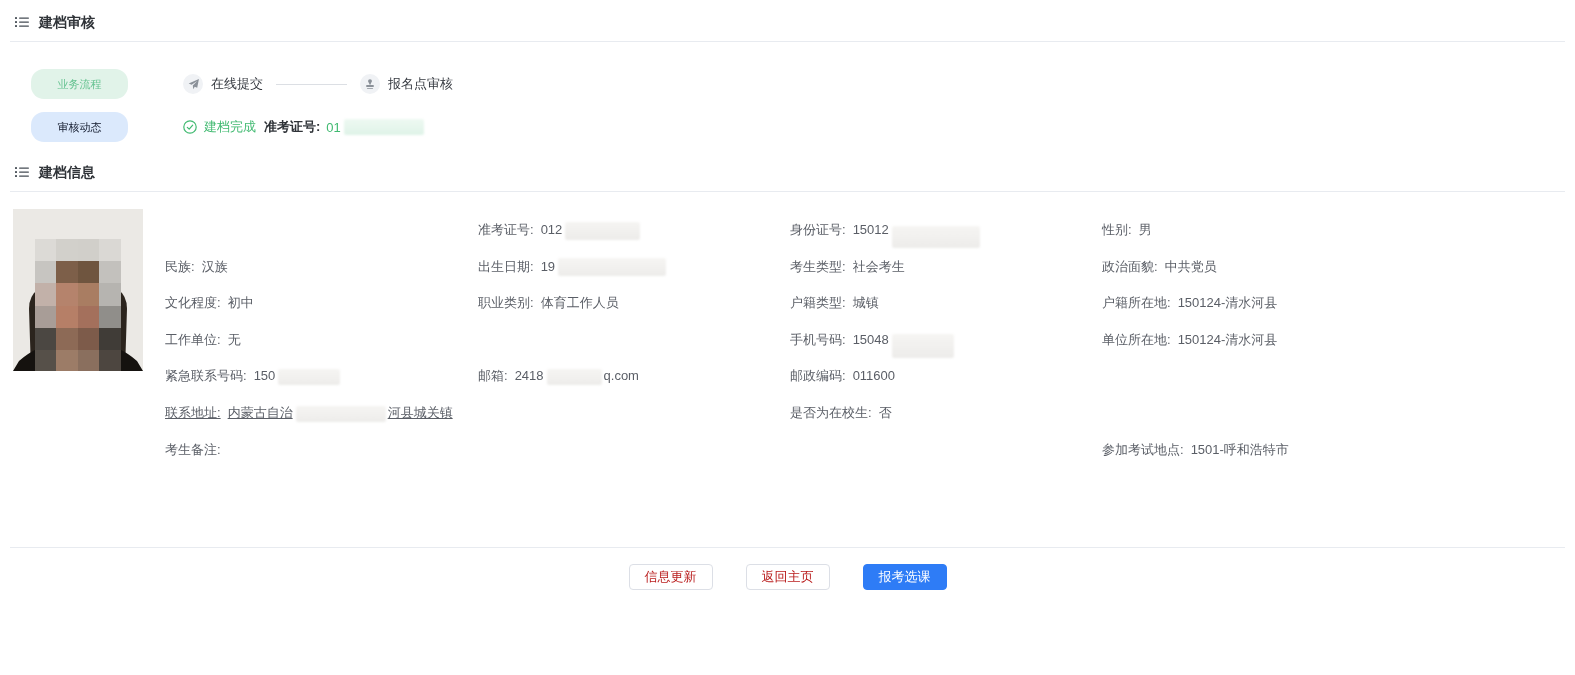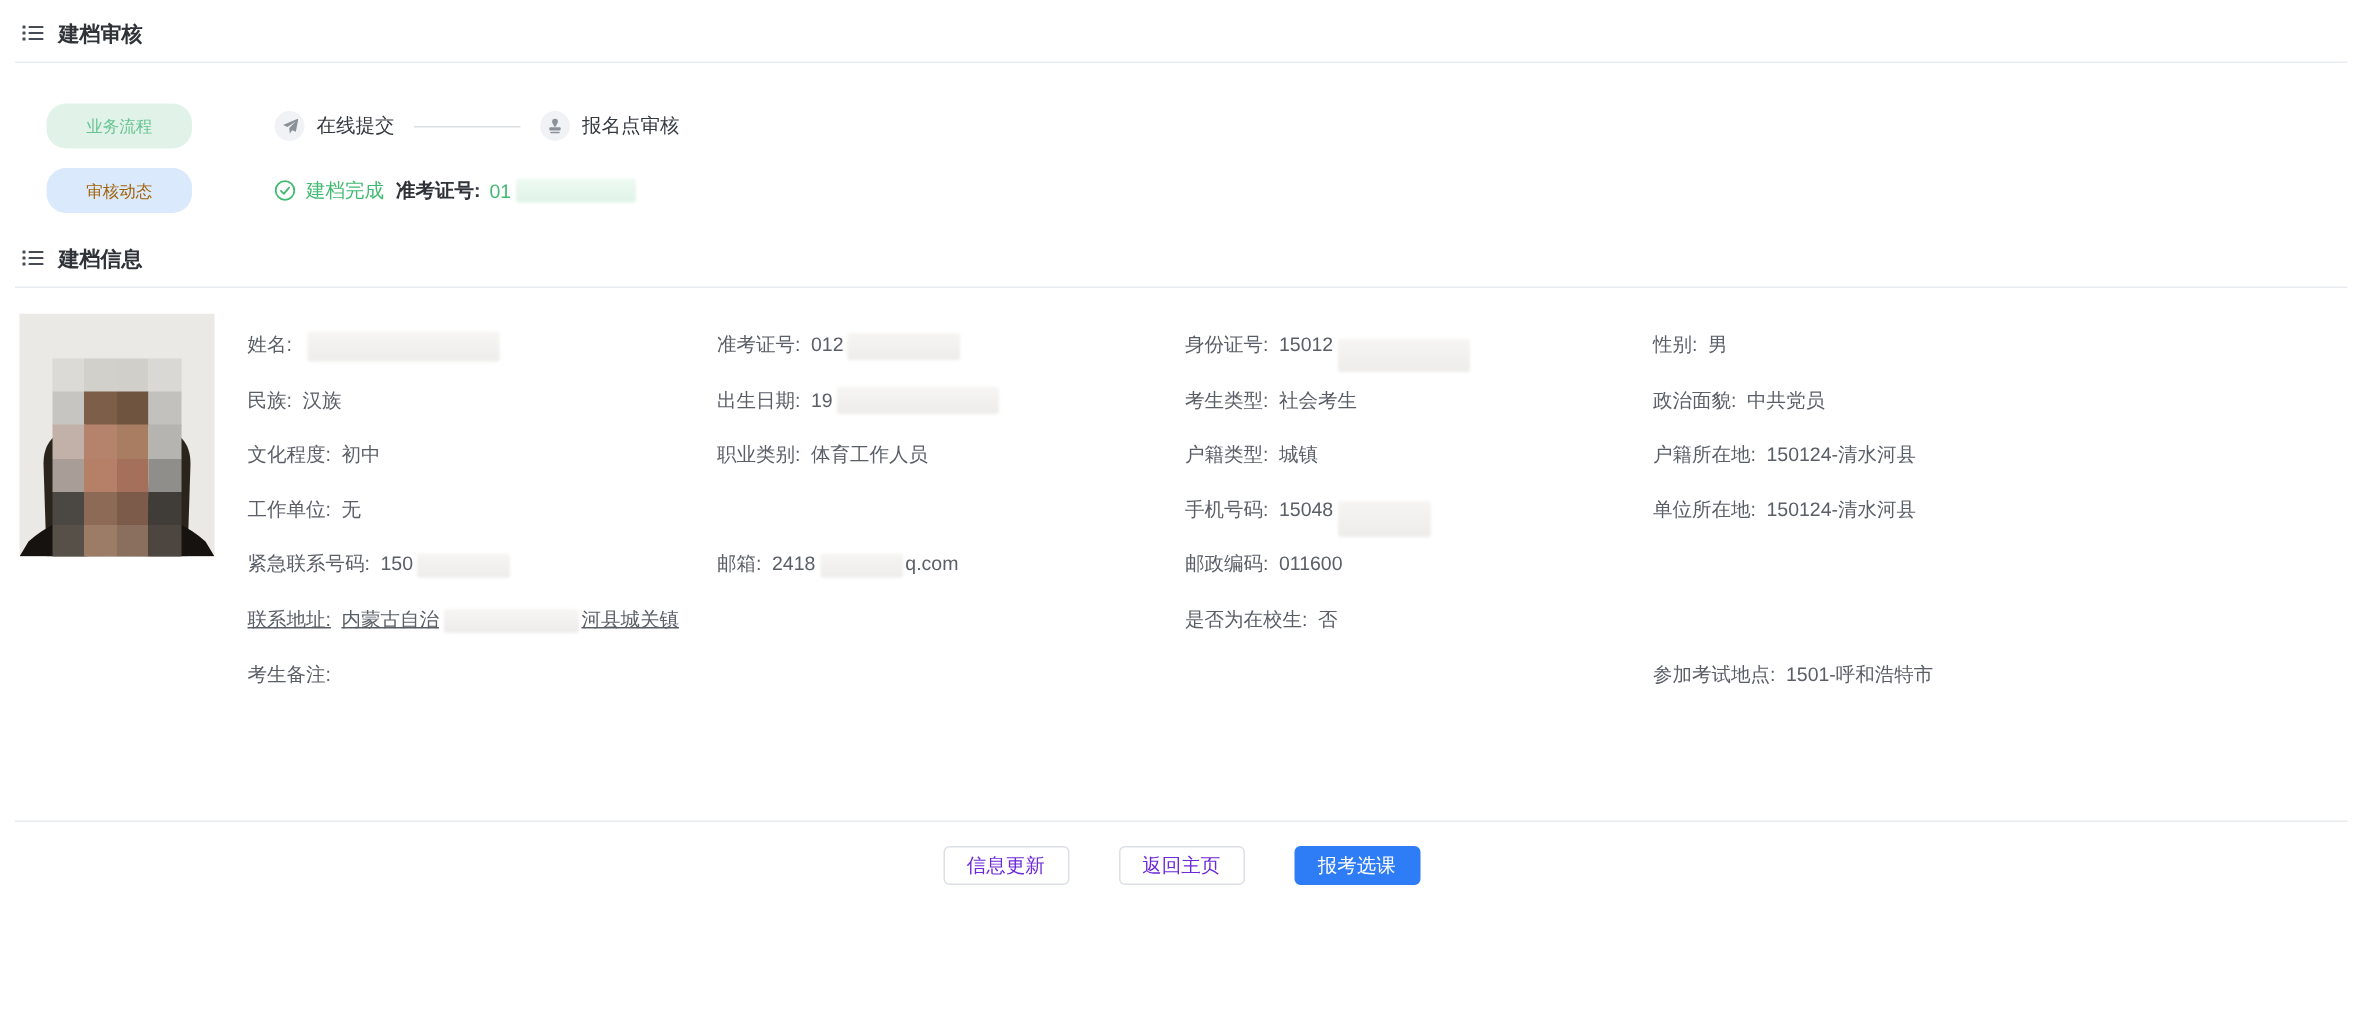--- a/index.html
+++ b/index.html
@@ -13,21 +13,21 @@
 
   .section-title { display:flex; align-items:center; gap:9px; padding:12px 14px 0 14px; }
   .section-title.second { padding-top:20px; }
   .section-title .txt { font-size:14px; font-weight:600; color:#2f3338; line-height:20px; }
   .divider { border:none; border-top:1px solid #e8ebf0; margin:9px 10px 0 10px; }
 
   
   .flow { display:grid; grid-template-columns:152px auto; row-gap:13px; margin:27px 0 0 31px; align-items:center; }
   .badge { width:97px; height:30px; border-radius:13px; display:flex; align-items:center; justify-content:center; font-size:11px; }
   .badge.green { background:#e1f3e9; color:#67c392; }
-  .badge.blue  { background:#dbe9fc; color:#a16207; }
+  .badge.blue  { background:#dbe9fc; color:#0f172a; }
   .flow-row { display:flex; align-items:center; }
   .step { display:flex; align-items:center; }
   .step-circle { width:20px; height:20px; border-radius:50%; background:#f0f2f5; display:flex; align-items:center; justify-content:center; margin-right:8px; }
   .step-label { font-size:13px; color:#34383f; }
   .step-line { width:71px; height:1px; background:#dcdfe4; margin:0 13px; }
   .status-row { display:flex; align-items:center; }
   .status-row .check { margin-right:7px; display:flex; }
   .status-result { color:#41ba71; margin-right:8px; }
   .status-ticket-label { color:#2f3338; font-weight:600; margin-right:6px; }
   .status-ticket-value { color:#41ba71; }
@@ -45,21 +45,21 @@
   .photo svg { position:absolute; left:0; top:0; }
   .mblock { position:absolute; }
   #info-grid { display:grid; grid-template-columns:313px 312px 312px auto; grid-auto-rows:36.6px;
                margin:12px 0 0 22px; flex:1; align-content:start; }
   .cell { line-height:18px; white-space:nowrap; color:#5a5e66; }
   .cell .lbl { margin-right:7px; }
 
   
   .footer { display:flex; justify-content:center; align-items:center; gap:33px; margin-top:16px; }
   .btn { height:26px; padding:0 15px; font-size:13px; line-height:24px;
-         border:1px solid #dcdfe6; border-radius:4px; background:#fff; color:#6d28d9; cursor:pointer;
+         border:1px solid #dcdfe6; border-radius:4px; background:#fff; color:#b91c1c; cursor:pointer;
          font-family:inherit; }
   .btn.primary { background:#2e7cf6; border-color:#2e7cf6; color:#fff; }
 </style>
 </head>
 <body>
 
 <div class="page">
 
   <div class="section-title">
     <span style="display:flex;">
@@ -166,21 +166,20 @@
         <div class="mblock" style="left: 22px; top: 118.8px; width: 21.8px; height: 22.7px; background: rgb(75, 71, 66);"></div>
         <div class="mblock" style="left: 43.3px; top: 118.8px; width: 21.8px; height: 22.7px; background: rgb(141, 106, 86);"></div>
         <div class="mblock" style="left: 64.6px; top: 118.8px; width: 21.8px; height: 22.7px; background: rgb(125, 91, 74);"></div>
         <div class="mblock" style="left: 85.9px; top: 118.8px; width: 21.8px; height: 22.7px; background: rgb(64, 60, 55);"></div>
         <div class="mblock" style="left: 22px; top: 141px; width: 21.8px; height: 22.7px; background: rgb(86, 80, 73);"></div>
         <div class="mblock" style="left: 43.3px; top: 141px; width: 21.8px; height: 22.7px; background: rgb(156, 124, 103);"></div>
         <div class="mblock" style="left: 64.6px; top: 141px; width: 21.8px; height: 22.7px; background: rgb(138, 111, 94);"></div>
         <div class="mblock" style="left: 85.9px; top: 141px; width: 21.8px; height: 22.7px; background: rgb(77, 70, 64);"></div>
       </div>
     <div id="info-grid">
-        <div class="cell" style="grid-area: 1 / 1;"><span class="lbl">姓名:</span><span></span><span class="redact" style="width: 128px; height: 20px;"></span></div>
         <div class="cell" style="grid-area: 1 / 2;"><span class="lbl">准考证号:</span><span>012</span><span class="redact" style="width: 75px; height: 18px;"></span></div>
         <div class="cell" style="grid-area: 1 / 3;"><span class="lbl">身份证号:</span><span>15012</span><span class="redact drop" style="width: 88px; height: 22px;"></span></div>
         <div class="cell" style="grid-area: 1 / 4;"><span class="lbl">性别:</span><span>男</span></div>
         <div class="cell" style="grid-area: 2 / 1;"><span class="lbl">民族:</span><span>汉族</span></div>
         <div class="cell" style="grid-area: 2 / 2;"><span class="lbl">出生日期:</span><span>19</span><span class="redact" style="width: 108px; height: 18px;"></span></div>
         <div class="cell" style="grid-area: 2 / 3;"><span class="lbl">考生类型:</span><span>社会考生</span></div>
         <div class="cell" style="grid-area: 2 / 4;"><span class="lbl">政治面貌:</span><span>中共党员</span></div>
         <div class="cell" style="grid-area: 3 / 1;"><span class="lbl">文化程度:</span><span>初中</span></div>
         <div class="cell" style="grid-area: 3 / 2;"><span class="lbl">职业类别:</span><span>体育工作人员</span></div>
         <div class="cell" style="grid-area: 3 / 3;"><span class="lbl">户籍类型:</span><span>城镇</span></div>

